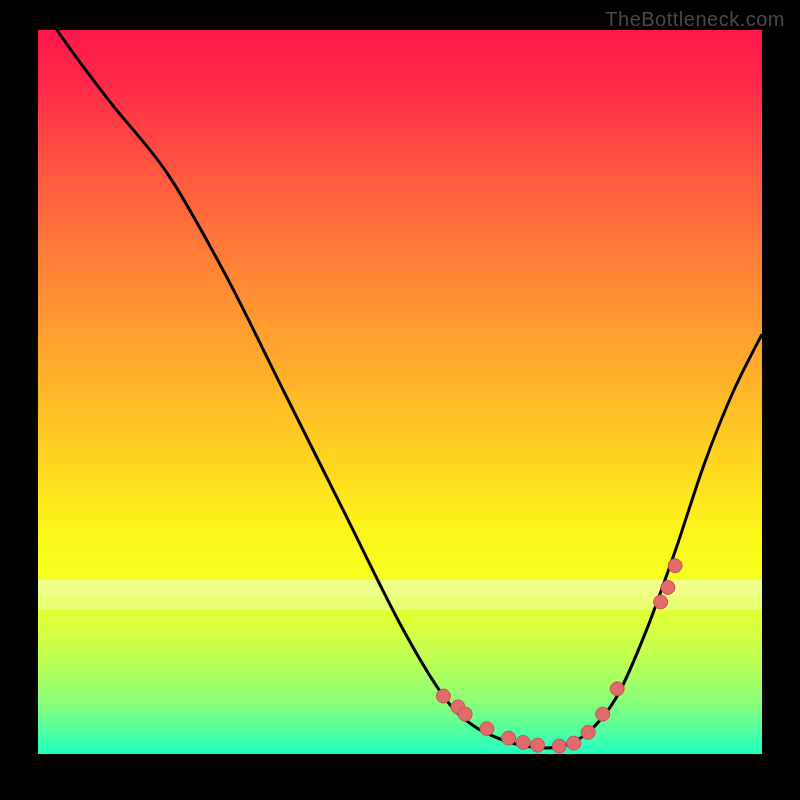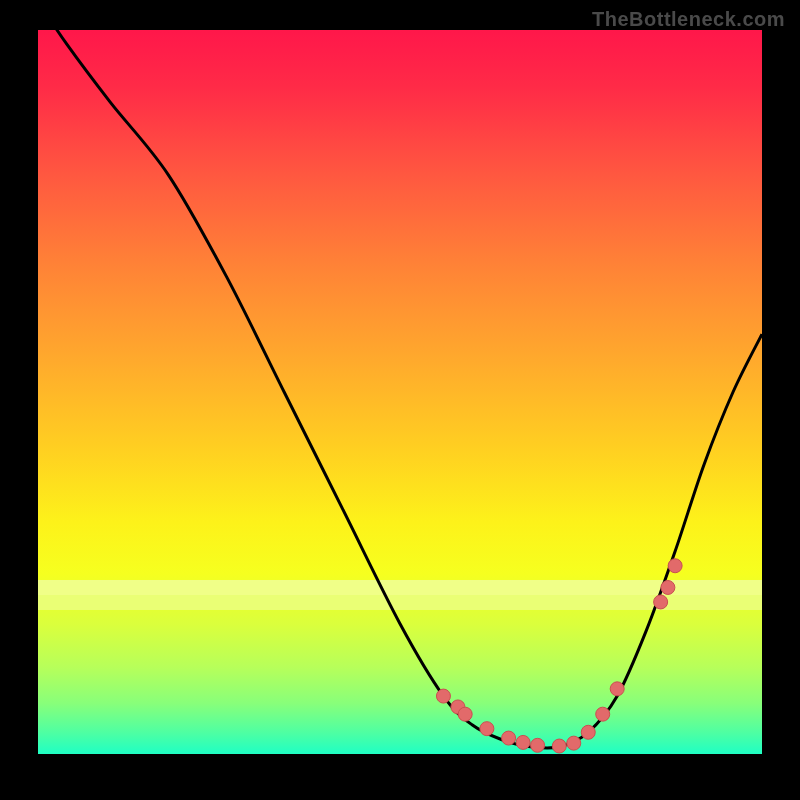--- a/index.html
+++ b/index.html
@@ -44,21 +44,21 @@
     left: 0;
     width: 724px;
   }
   .attrib {
     position: absolute;
     right: 15px;
     top: 8px;
     font-family: Arial, Helvetica, sans-serif;
     font-size: 20px;
     color: #4a4a4a;
-    font-weight: bold;
+    font-weight: normal;
     letter-spacing: 0.5px;
   }
   svg.curve {
     position: absolute;
     left: 0;
     top: 0;
     width: 724px;
     height: 724px;
     overflow: visible;
   }

